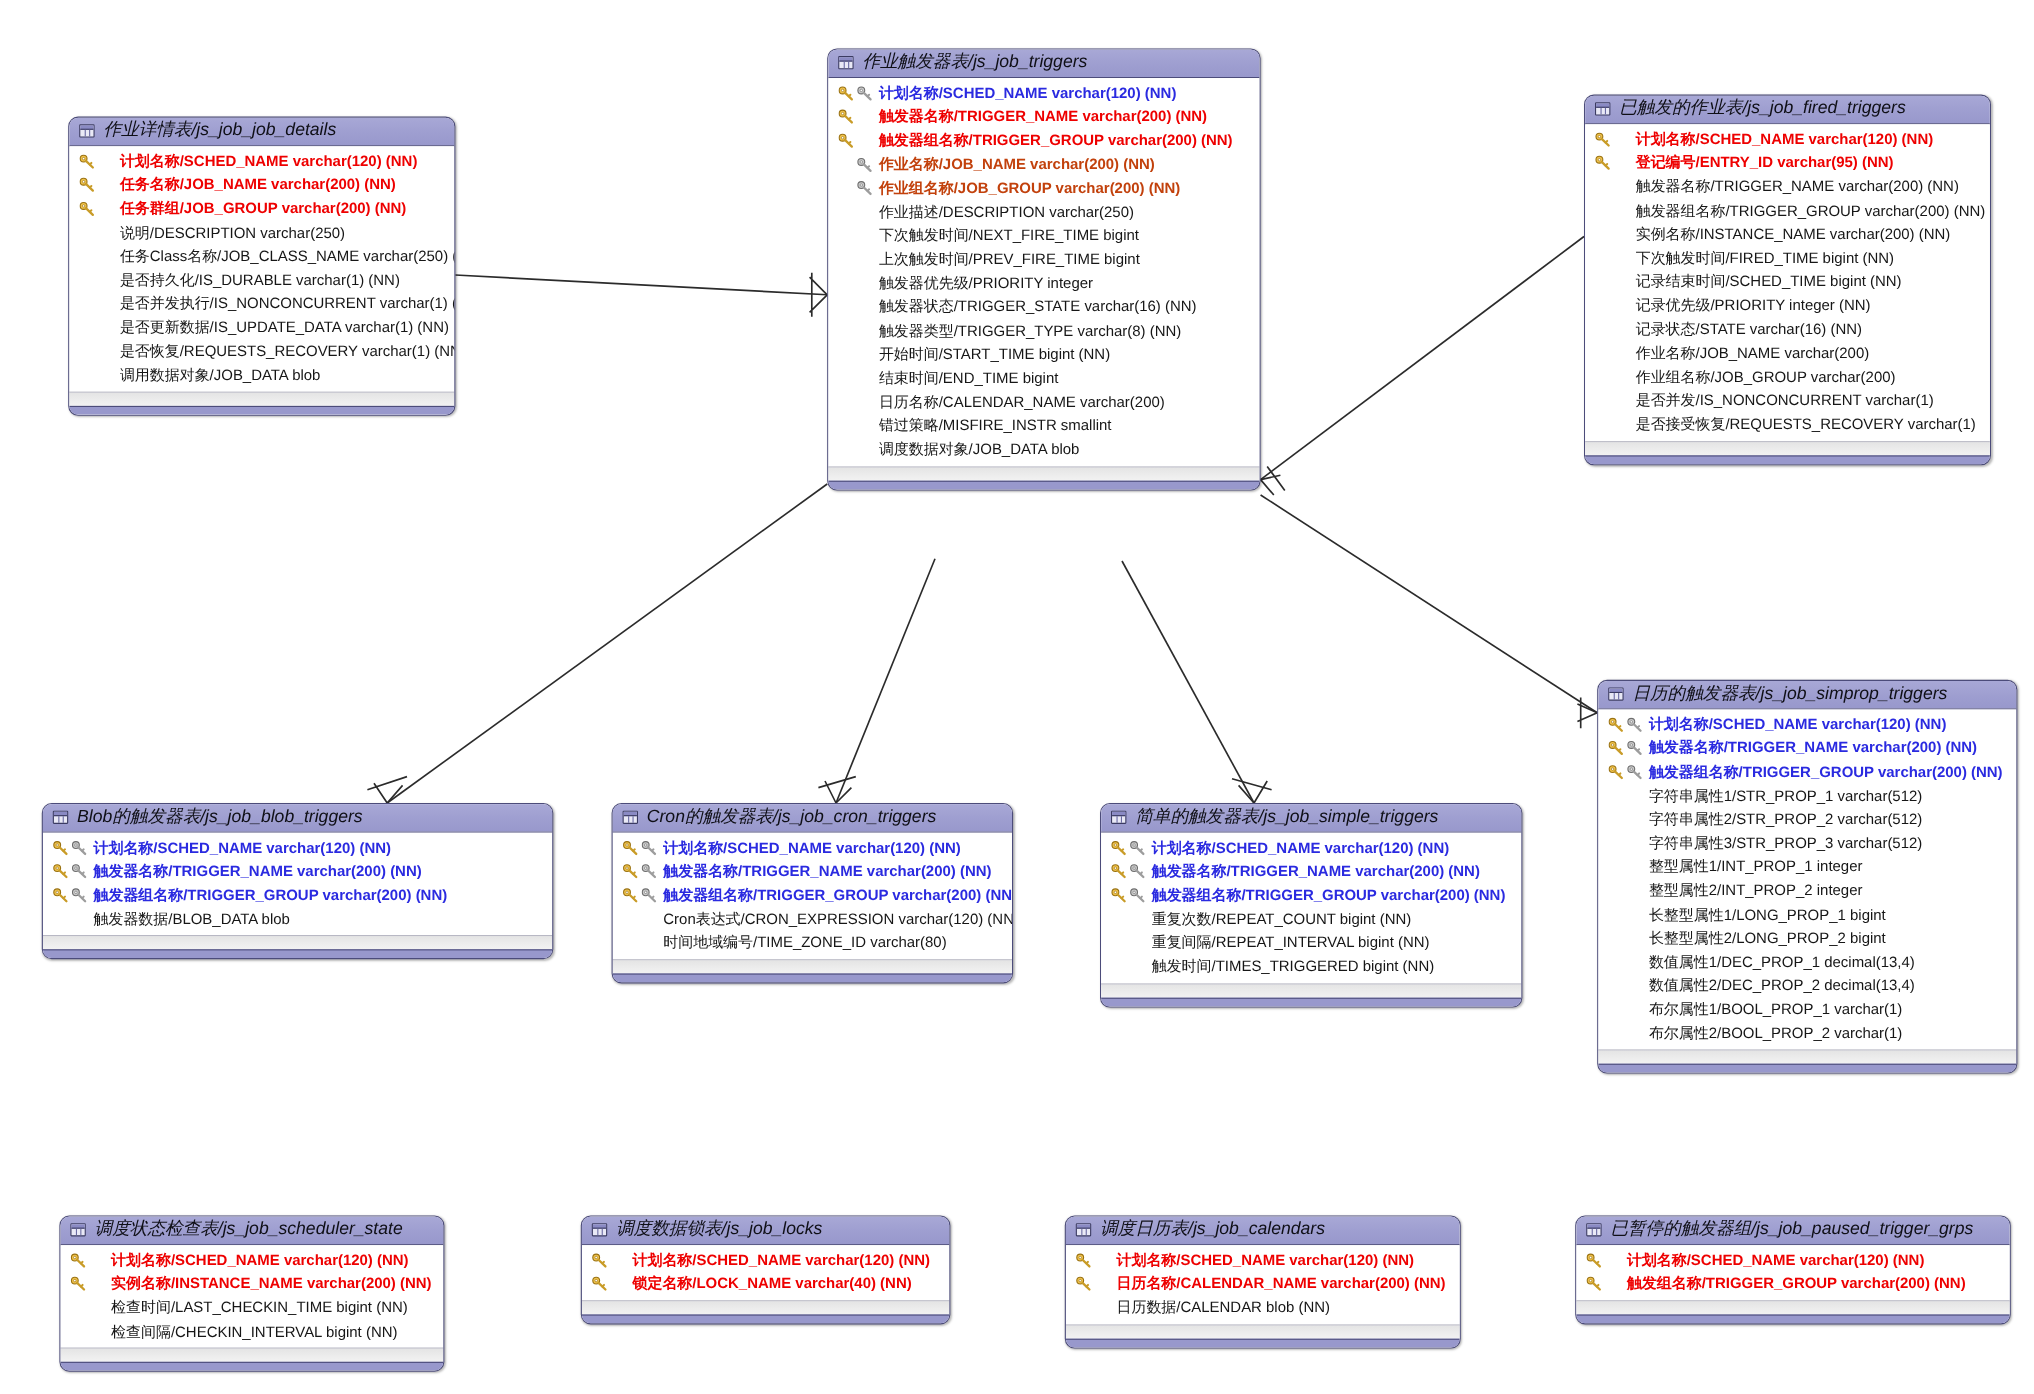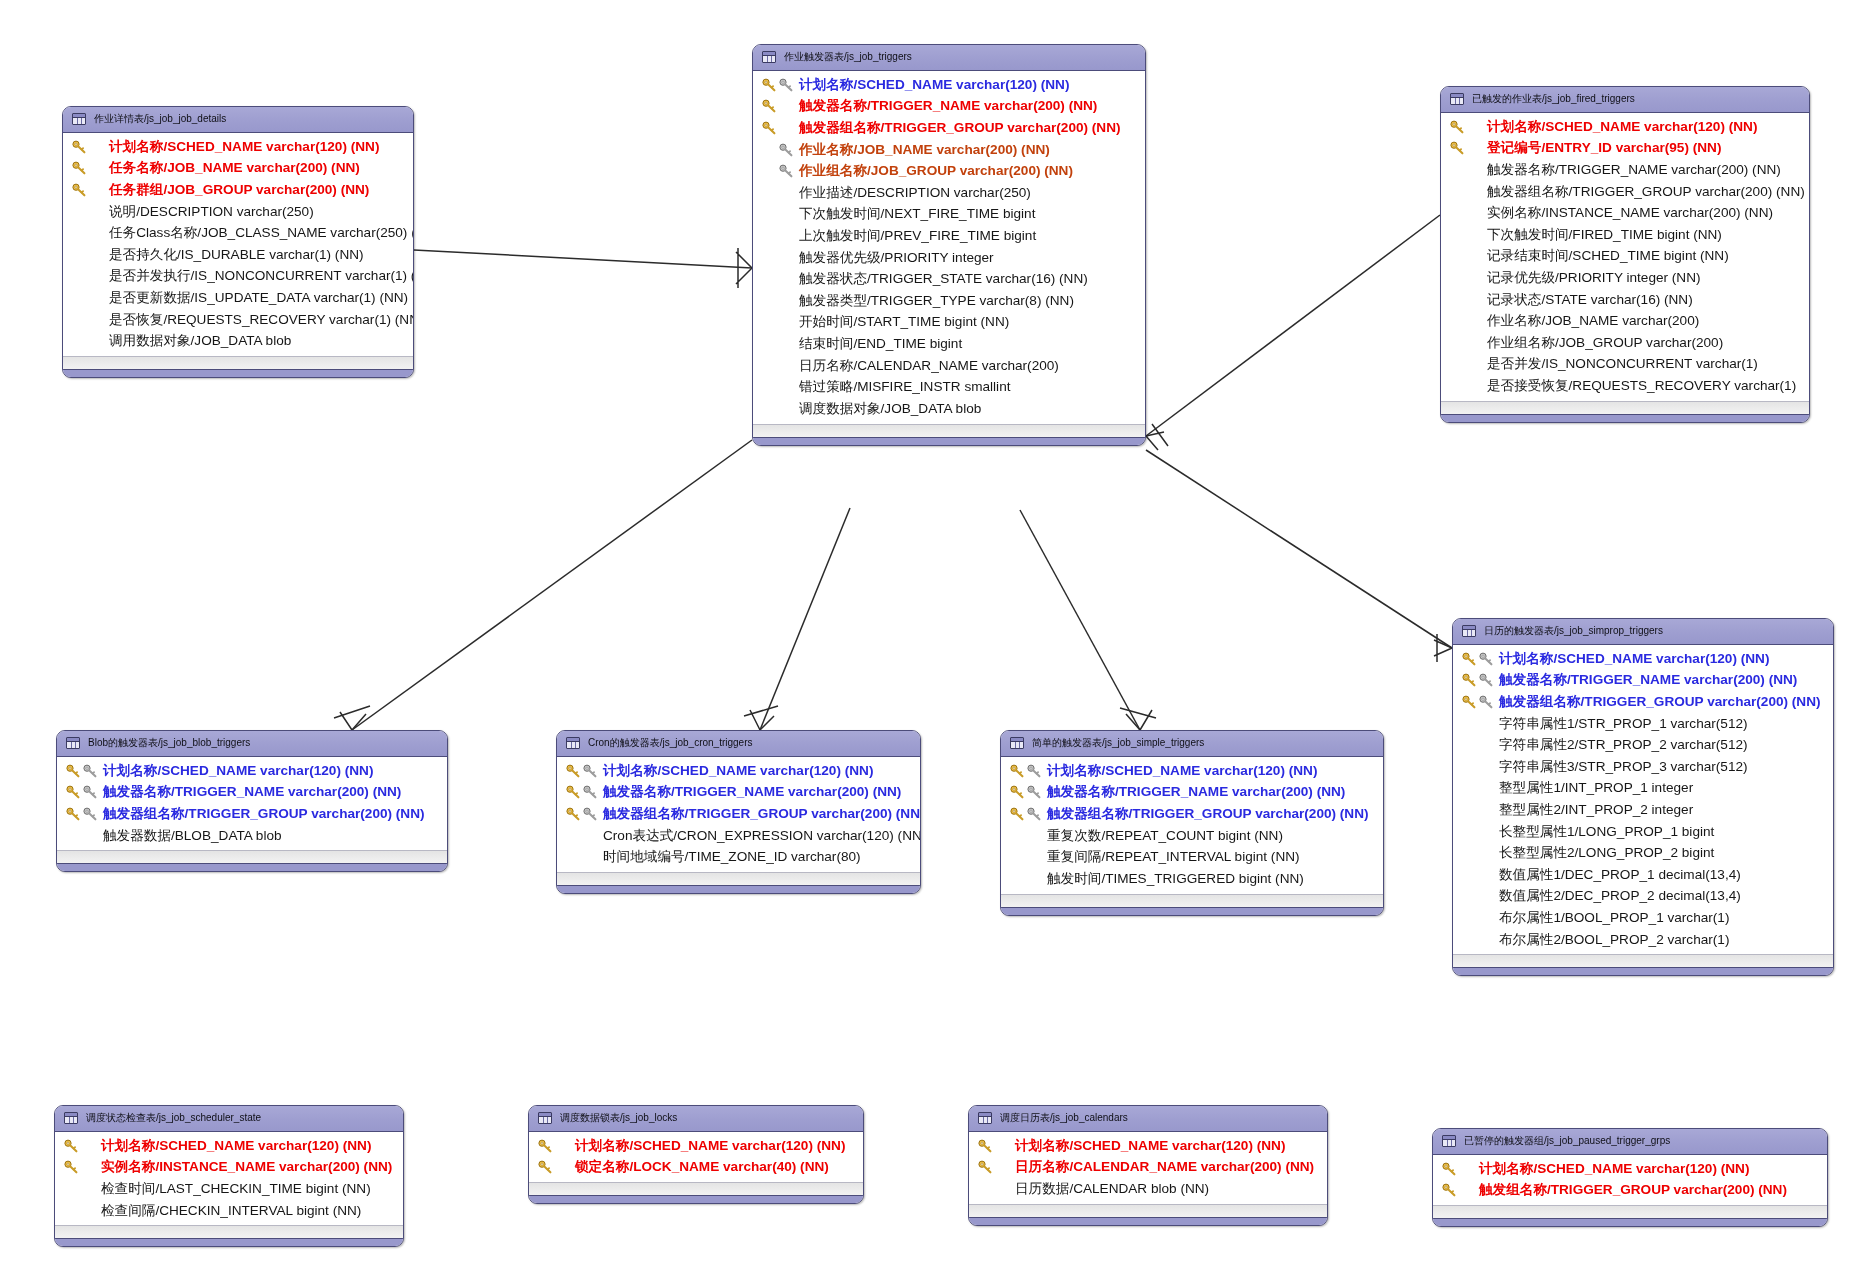--- a/index.html
+++ b/index.html
@@ -56,24 +56,25 @@
     background:#8a8ac4;
     border-bottom:1px solid #3b3b62;
   }
   .table-icon::after{
     content:"";
     position:absolute;left:4px;top:4px;bottom:0;width:1px;
     background:#6b6ba4;
     box-shadow:4px 0 0 0 #6b6ba4;
   }
   .entity-title{
-    font-size:10px;
+    font-size:16px;
     color:#0f0f16;
     white-space:nowrap;
     line-height:16px;
+    font-style:italic;
   }
   .entity-body{
     background:#ffffff;
     padding:3px 16px 4px 0;
   }
   .field-row{
     display:flex;
     align-items:center;
     height:21.6px;
     padding:0 10px 0 8px;
@@ -551,21 +552,21 @@
         </div>
         <div class="field-row">
           <span class="keyslot pad"></span>
           <span class="keyslot pad"></span>
           <span class="field-label plain">布尔属性2/BOOL_PROP_2 varchar(1)</span>
         </div>
       </div>
       <div class="entity-footer"></div>
       <div class="entity-footbar"></div>
     </div>
-    <div class="entity" style="left: 56px; top: 730px; width: 392px;">
+    <div class="entity" style="left: 38px; top: 730px; width: 465px;">
       <div class="entity-header">
         <span class="table-icon"></span>
         <span class="entity-title">Blob的触发器表/js_job_blob_triggers</span>
       </div>
       <div class="entity-body">
         <div class="field-row">
           <span class="keyslot">
             <svg class="key-svg" width="15" height="14" viewBox="0 0 15 14">
               <circle cx="4" cy="4.2" r="3.1" fill="#f0c24a" stroke="#9a7212" stroke-width="1"></circle>
               <circle cx="4" cy="4.2" r="1.1" fill="#ffffff" stroke="#9a7212" stroke-width="0.6"></circle>
@@ -899,21 +900,21 @@
         </div>
         <div class="field-row">
           <span class="keyslot pad"></span>
           <span class="keyslot pad"></span>
           <span class="field-label plain">日历数据/CALENDAR blob (NN)</span>
         </div>
       </div>
       <div class="entity-footer"></div>
       <div class="entity-footbar"></div>
     </div>
-    <div class="entity" style="left: 1432px; top: 1105px; width: 396px; margin-top: 23px;">
+    <div class="entity" style="left: 1432px; top: 1105px; width: 396px;">
       <div class="entity-header">
         <span class="table-icon"></span>
         <span class="entity-title">已暂停的触发器组/js_job_paused_trigger_grps</span>
       </div>
       <div class="entity-body">
         <div class="field-row">
           <span class="keyslot">
             <svg class="key-svg" width="15" height="14" viewBox="0 0 15 14">
               <circle cx="4" cy="4.2" r="3.1" fill="#f0c24a" stroke="#9a7212" stroke-width="1"></circle>
               <circle cx="4" cy="4.2" r="1.1" fill="#ffffff" stroke="#9a7212" stroke-width="0.6"></circle>

